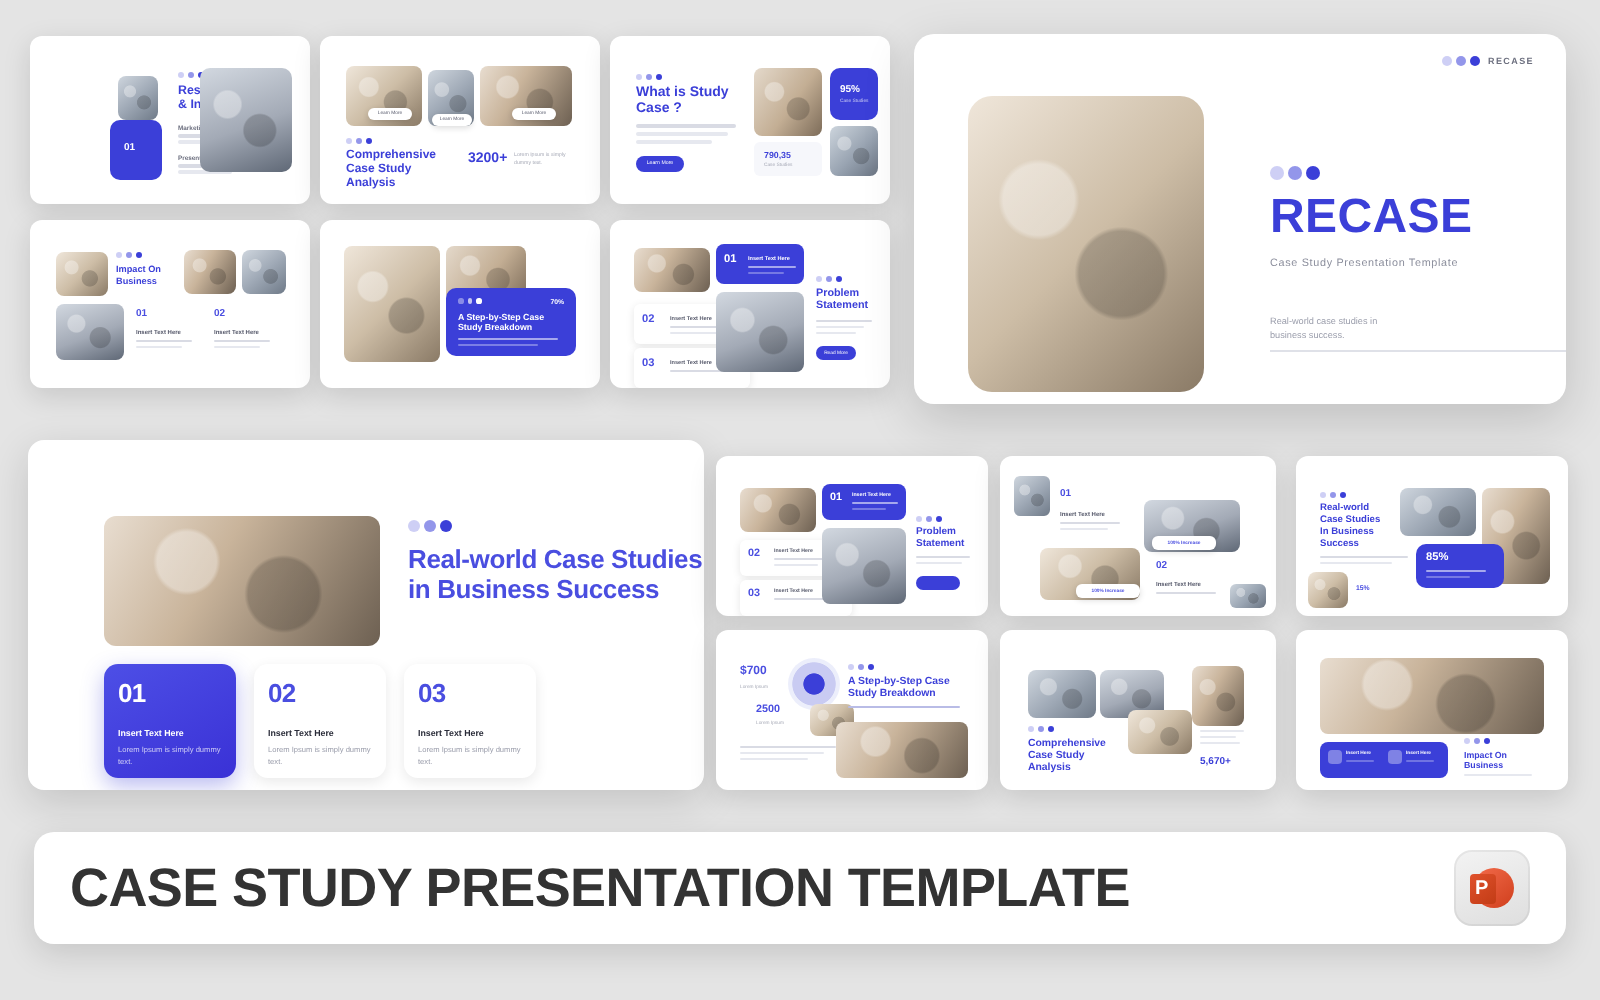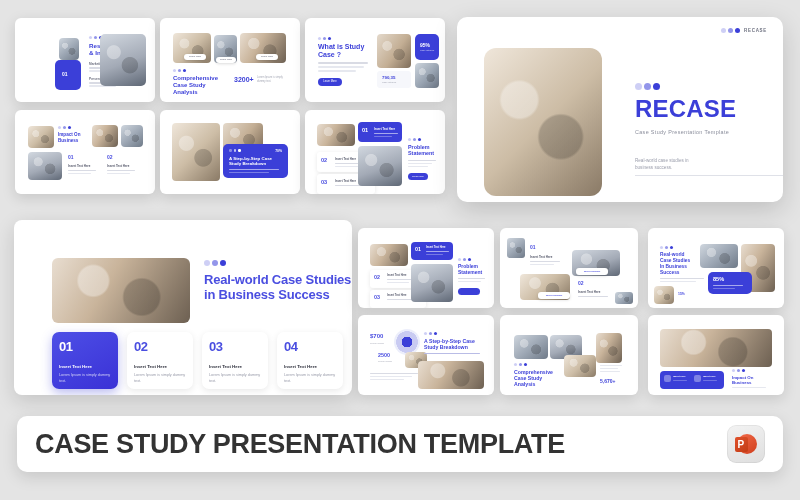--- a/index.html
+++ b/index.html
@@ -311,25 +311,20 @@
       <div class="card">
         <div class="num">02</div>
         <div class="ct">Insert Text Here</div>
         <div class="cb">Lorem Ipsum is simply dummy text.</div>
       </div>
       <div class="card">
         <div class="num">03</div>
         <div class="ct">Insert Text Here</div>
         <div class="cb">Lorem Ipsum is simply dummy text.</div>
       </div>
-      <div class="card">
-        <div class="num">04</div>
-        <div class="ct">Insert Text Here</div>
-        <div class="cb">Lorem Ipsum is simply dummy text.</div>
-      </div>
     </div>
   </div>
 
   <div class="slide" style="left:358px;top:228px;width:136px;height:80px;">
     <div class="photo p5" style="position:absolute;left:12px;top:16px;width:38px;height:22px;"></div>
     <div class="bluebox" style="position:absolute;left:53px;top:14px;width:42px;height:18px;border-radius:4px;">
       <div style="position:absolute;left:4px;top:4px;font-size:5.4px;font-weight:700;color:#fff;">01</div>
       <div style="position:absolute;left:15px;top:4px;font-size:2.6px;font-weight:700;color:#fff;">Insert Text Here</div>
       <div class="line wh" style="position:absolute;left:15px;top:9px;width:23px;height:1.2px;"></div>
       <div class="line wh" style="position:absolute;left:15px;top:12px;width:17px;height:1.2px;opacity:.55"></div>

